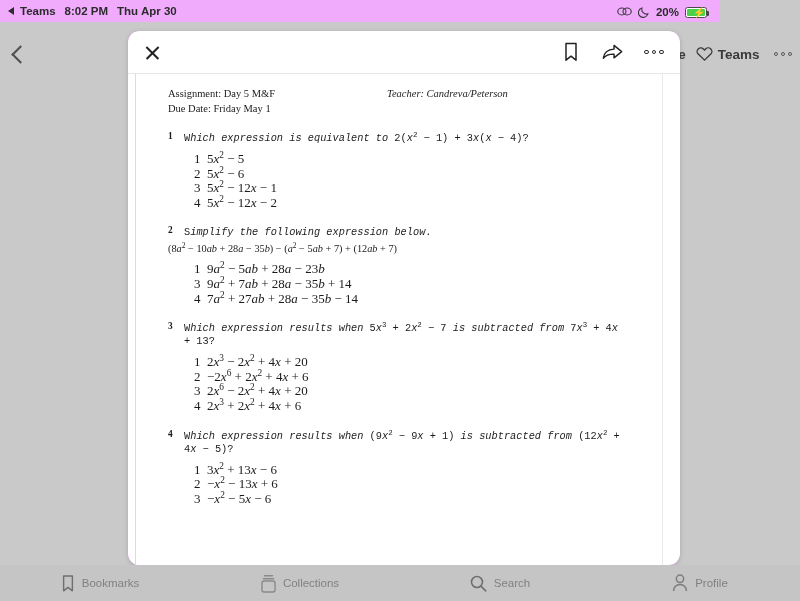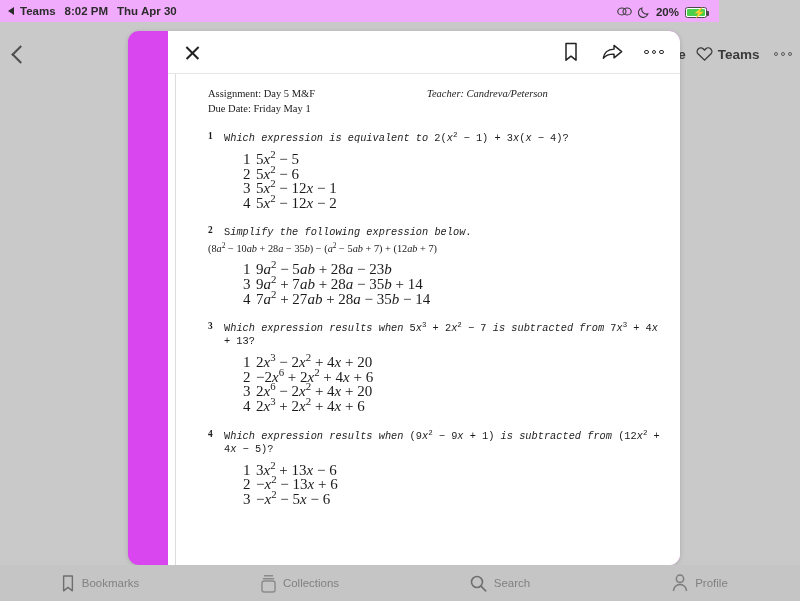--- a/index.html
+++ b/index.html
@@ -113,21 +113,20 @@
   
   .modal {
     position: absolute;
     left: 128px; top: 31px;
     width: 552px;
     height: 534px;
     background: #d946ef;
     border-radius: 11px 11px 11px 11px;
     overflow: hidden;
     box-shadow: 0 1px 5px rgba(0,0,0,0.16);
-    padding-left: 40px;
   }
   .modal-header {
     position: relative;
     height: 43px;
     background: #fff;
     border-bottom: 1px solid #e6e6e6;
   }
   .close-x {
     position: absolute;
     left: 16px; top: 13px;
@@ -198,23 +197,23 @@
   .q-num {
     width: 16px;
     flex: 0 0 16px;
     font-weight: bold;
     font-size: 9.4px;
     padding-top: 0px;
   }
   .q-text { flex: 1; padding-top: 2px; font-family: Liberation Mono, monospace; }
   .q-subline { padding-top: 3px; }
   .choices {
-    margin: 7px 0 0 35px;
+    margin: 7px 0 0 26px;
     line-height: 14.6px;
-    font-size: 15px;
+    font-size: 13px;
   }
   .choice { white-space: nowrap; }
   .ch-n { display: inline-block; width: 13px; }
   sup { font-size: 0.72em; vertical-align: super; line-height: 0; }
   i, .v { font-style: italic; }
 
   
   .tabbar {
     position: absolute;
     left: 0; bottom: 0;

